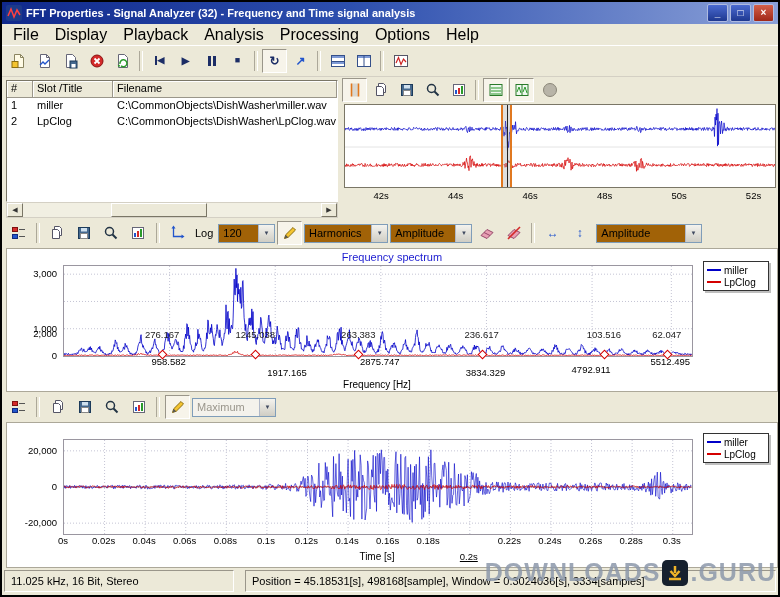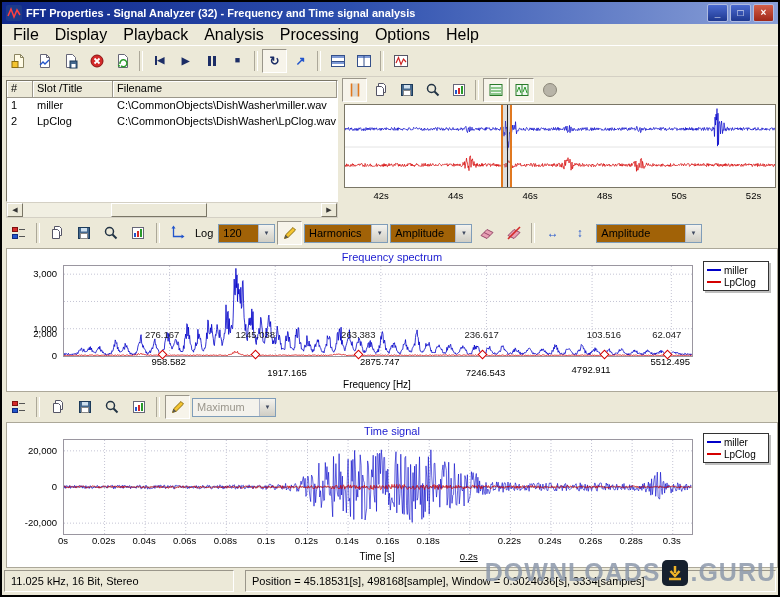--- a/index.html
+++ b/index.html
@@ -407,21 +407,21 @@
           <span>LpClog</span>
         </div>
     </div>
   <span class="ylab" style="top: 101px;">0</span>
       <span class="ylab" style="top: 73.7273px; text-align: right;">1,000</span>
       <span class="ylab" style="top: 46.4545px; margin-top: 33px;">2,000</span>
       <span class="ylab" style="top: 19.1818px;">3,000</span>
       <span class="xlab" style="left: 135.612px; top: 107px;">958.582</span>
       <span class="xlab" style="left: 246px; top: 118px; margin-left: 8px;">1917.165</span>
       <span class="xlab" style="left: 346.837px; top: 107px;">2875.747</span>
-      <span class="xlab" style="left: 452.449px; top: 118px;">7246.543</span>
+      <span class="xlab" style="left: 452.449px; top: 118px;">3834.329</span>
       <span class="xlab" style="left: 558.061px; top: 107px; margin-top: 8px;">4792.911</span>
       <span class="xlab" style="left: 637.342px; top: 107px;">5512.495</span>
       <span class="peaklab" style="left: 129.158px; top: 80px;">276.167</span>
       <div class="diamond" style="left: 152.158px; top: 102px;"></div>
       <span class="peaklab" style="left: 222.256px; top: 80px;">1245.038</span>
       <div class="diamond" style="left: 245.256px; top: 102px;"></div>
       <span class="peaklab" style="left: 325.27px; top: 80px;">263.383</span>
       <div class="diamond" style="left: 348.27px; top: 102px;"></div>
       <span class="peaklab" style="left: 448.667px; top: 80px;">236.617</span>
       <div class="diamond" style="left: 471.667px; top: 102px;"></div>
@@ -475,21 +475,20 @@
           <path d="M2.5 13.5l1.2-3.7 2.5 2.5z" fill="#555"></path>
         </svg>
       </span>
     <span class="combo disabled" style="width:84px">
       <span class="combo-val">Maximum</span>
       <span class="combo-btn">▼</span>
     </span>
   </div>
 
   <div id="time-panel" class="chartpanel">
-    <div class="chart-title">Time signal</div>
     <div class="plot" id="tm-plot">
       <svg id="tm-svg" width="628" height="94">
           <line x1="0" y1="10.846153846153847" x2="628" y2="10.846153846153847" stroke="#c4c4d4" stroke-width="1" stroke-dasharray="1,2"></line>
           <line x1="0" y1="47" x2="628" y2="47" stroke="#9a9aa6" stroke-width="1"></line>
           <line x1="0" y1="83.15384615384616" x2="628" y2="83.15384615384616" stroke="#c4c4d4" stroke-width="1" stroke-dasharray="1,2"></line>
           <line x1="40.58158319870759" y1="0" x2="40.58158319870759" y2="94" stroke="#c4c4d4" stroke-width="1" stroke-dasharray="1,2"></line>
           <line x1="81.16316639741518" y1="0" x2="81.16316639741518" y2="94" stroke="#c4c4d4" stroke-width="1" stroke-dasharray="1,2"></line>
           <line x1="121.74474959612277" y1="0" x2="121.74474959612277" y2="94" stroke="#c4c4d4" stroke-width="1" stroke-dasharray="1,2"></line>
           <line x1="162.32633279483036" y1="0" x2="162.32633279483036" y2="94" stroke="#c4c4d4" stroke-width="1" stroke-dasharray="1,2"></line>
           <line x1="202.90791599353796" y1="0" x2="202.90791599353796" y2="94" stroke="#c4c4d4" stroke-width="1" stroke-dasharray="1,2"></line>

